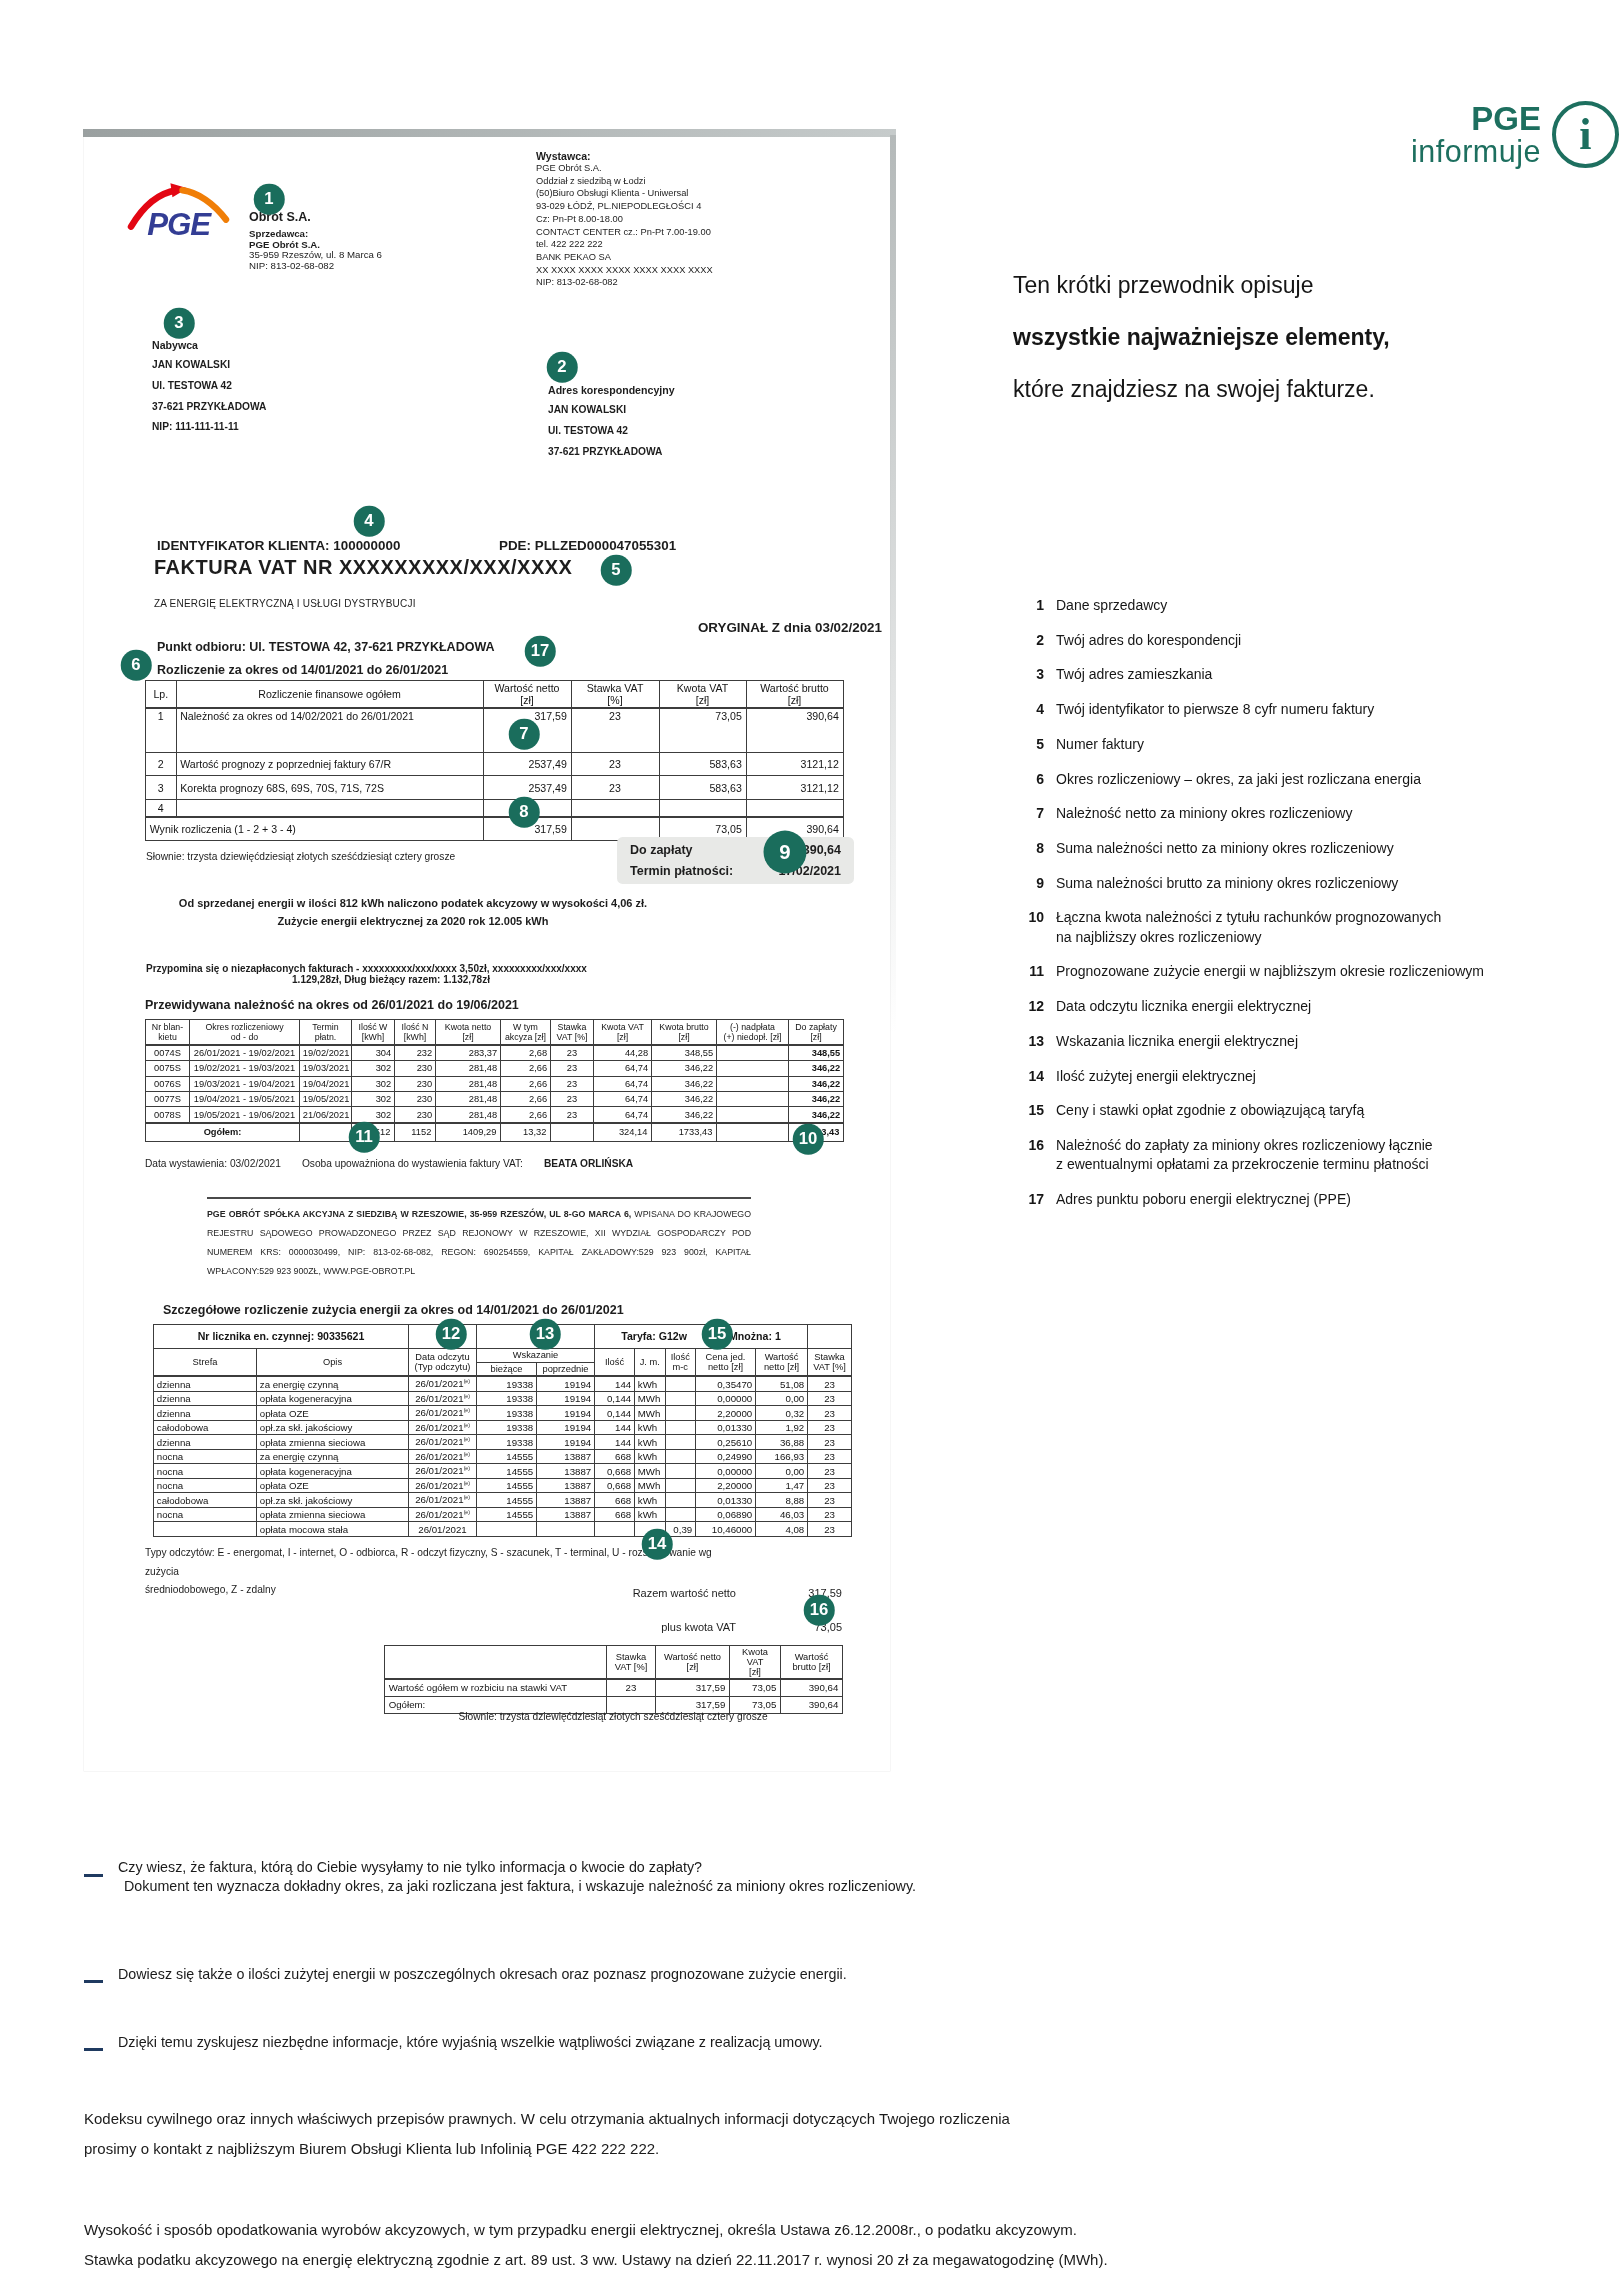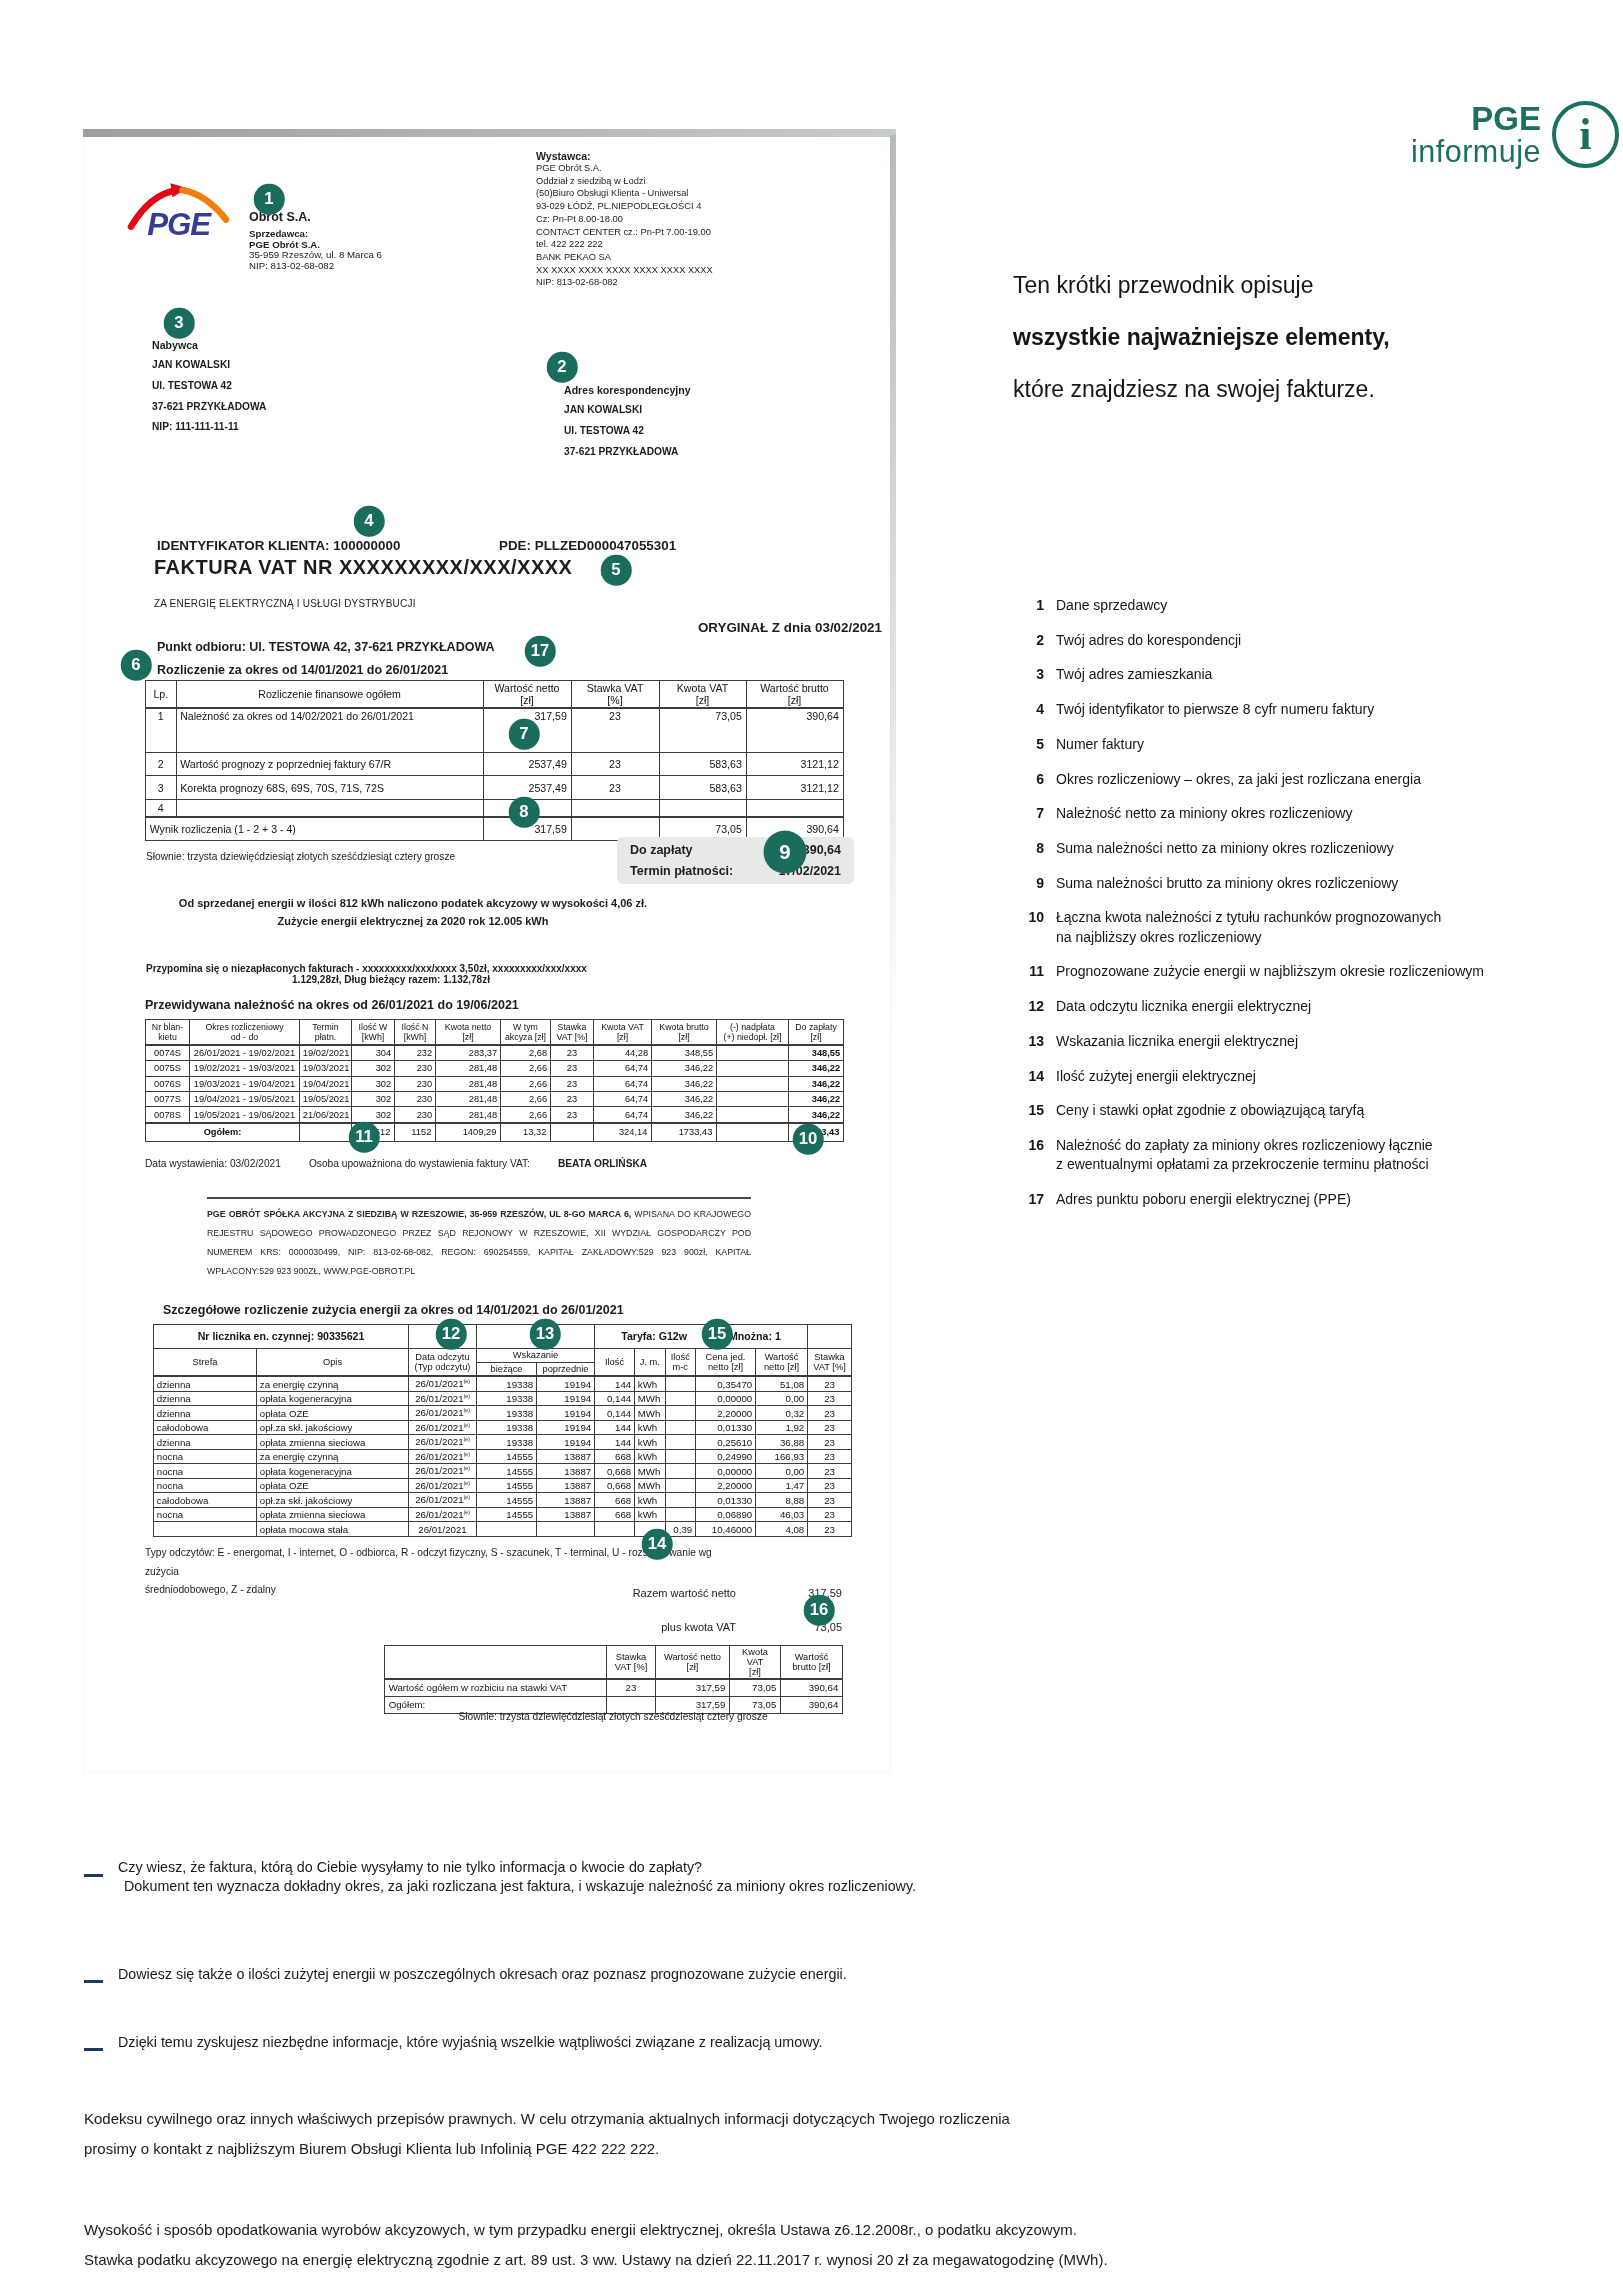--- a/index.html
+++ b/index.html
@@ -122,21 +122,21 @@
     <div class="abs" style="left:68px;top:199px;">
       <div class="addr-label" style="line-height:20.4px;">Nabywca</div>
       <div id="buyer-lines">
           <div class="addr-line b">JAN KOWALSKI</div>
           <div class="addr-line b">Ul. TESTOWA 42</div>
           <div class="addr-line b">37-621 PRZYKŁADOWA</div>
           <div class="addr-line b">NIP: 111-111-11-11</div>
         </div>
     </div>
 
-    <div class="abs" style="left:464px;top:244px;margin-left:16px;">
+    <div class="abs" style="left:464px;top:244px;">
       <div class="addr-label" style="line-height:20.4px;">Adres korespondencyjny</div>
       <div id="corr-lines">
           <div class="addr-line b">JAN KOWALSKI</div>
           <div class="addr-line b">Ul. TESTOWA 42</div>
           <div class="addr-line b">37-621 PRZYKŁADOWA</div>
         </div>
     </div>
 
     <div class="abs idline" style="left:73px;top:402px;">IDENTYFIKATOR KLIENTA: 100000000</div>
     <div class="abs idline" style="left:415px;top:402px;">PDE: PLLZED000047055301</div>
@@ -356,21 +356,21 @@
             <td class="num">13,32</td>
             <td class="ctr"></td>
             <td class="num">324,14</td>
             <td class="num">1733,43</td>
             <td class="ctr"></td>
             <td class="num b">1733,43</td>
           </tr>
         </tfoot>
       </table>
 
-    <div class="abs" style="left:61px;top:1022px;font-size:10.2px;display:flex;gap:28px;">
+    <div class="abs" style="left:61px;top:1022px;font-size:10.2px;display:flex;gap:21px;">
       <span>Data wystawienia: 03/02/2021</span>
       <span>Osoba upoważniona do wystawienia faktury VAT:</span>
       <span class="b">BEATA ORLIŃSKA</span>
     </div>
 
     <div class="abs fineprint" style="left:123px;top:1061px;width:544px;">
       <span class="b">PGE OBRÓT SPÓŁKA AKCYJNA Z SIEDZIBĄ W RZESZOWIE, 35-959 RZESZÓW, UL 8-GO MARCA 6, </span><span>WPISANA DO KRAJOWEGO REJESTRU SĄDOWEGO PROWADZONEGO PRZEZ SĄD REJONOWY W RZESZOWIE, XII WYDZIAŁ GOSPODARCZY POD NUMEREM KRS: 0000030499, NIP: 813-02-68-082, REGON: 690254559, KAPITAŁ ZAKŁADOWY:529 923 900zł, KAPITAŁ WPŁACONY:529 923 900ZŁ, WWW.PGE-OBROT.PL</span>
     </div>
 
     <div class="abs b" style="left:79px;top:1167px;font-size:12.5px;">Szczegółowe rozliczenie zużycia energii za okres od 14/01/2021 do 26/01/2021</div>

